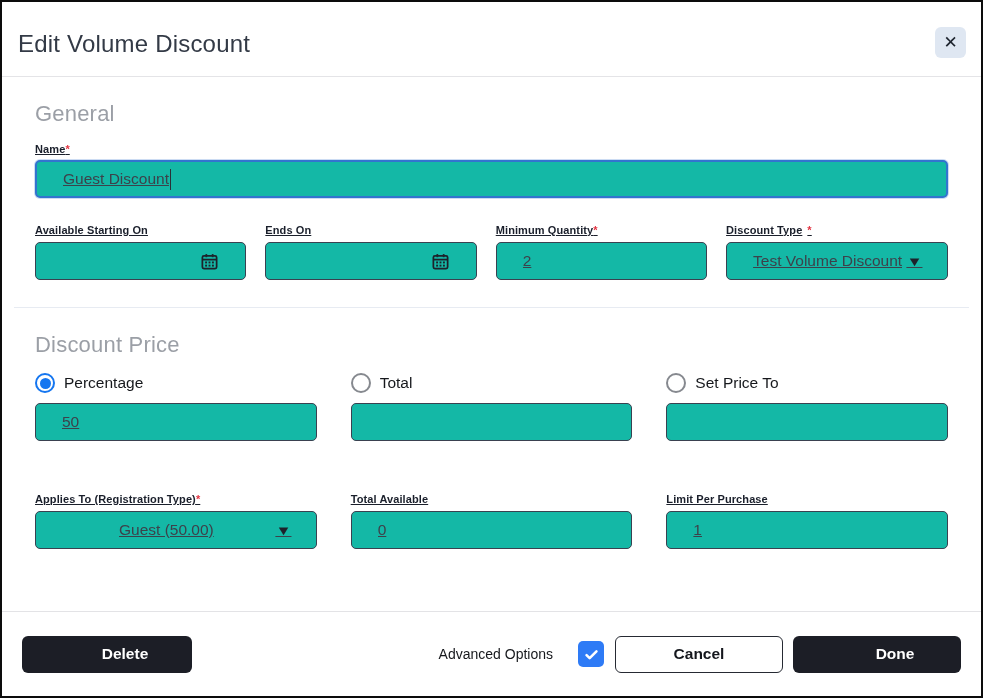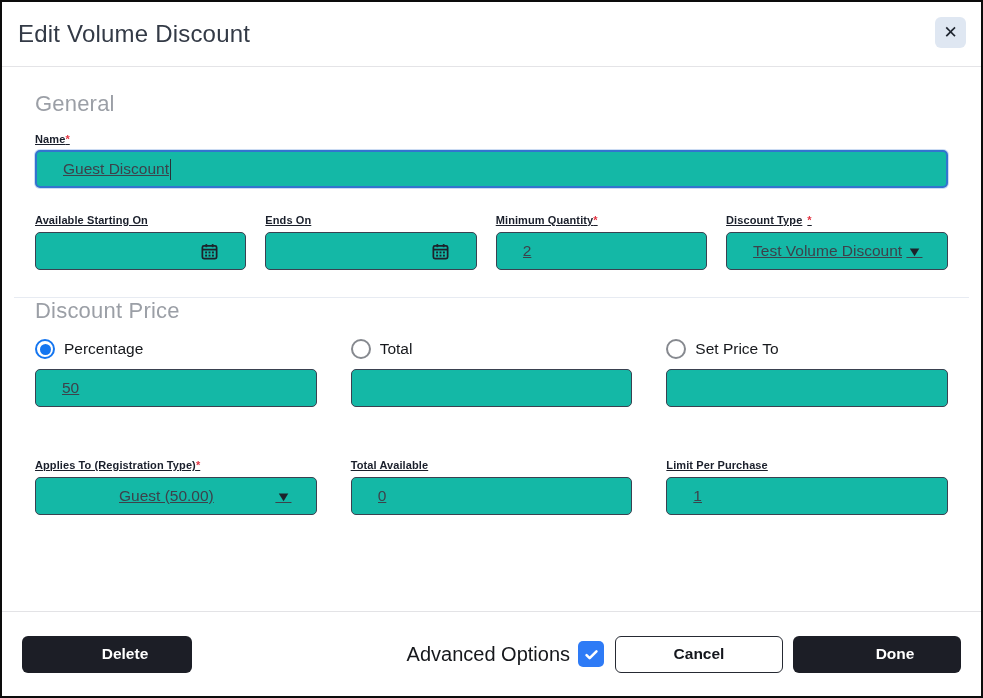--- a/index.html
+++ b/index.html
@@ -16,41 +16,42 @@
     display: flex; flex-direction: column;
     overflow: hidden;
   }
   
   .dlg-header {
     height: 65px; flex: 0 0 65px;
     border-bottom: 1px solid #e4e4e7;
     display: flex; align-items: center;
     padding: 0 15px 0 16px;
     position: relative;
+    margin-top: 10px;
   }
   .dlg-title {
     font-size: 24px; font-weight: 400; color: #333a46;
     letter-spacing: .2px;
   }
   .close-btn {
     position: absolute; right: 15px; top: 15px;
     width: 31px; height: 31px;
     background: #dfe7f2; border: none; border-radius: 6px;
     display: flex; align-items: center; justify-content: center;
     cursor: pointer;
   }
   .close-btn span { font-size: 17px; color: #1d232d; line-height: 1; }
   
   .dlg-body { flex: 1 1 auto; padding: 0 33px; }
   .section-heading {
     font-size: 22px; color: #9b9fa6; font-weight: 400;
     letter-spacing: .2px;
   }
   .h-general { margin-top: 24px; }
-  .h-price   { }
+  .h-price   { margin-top: 24px; }
   .field-label {
     font-size: 11px; font-weight: 700; color: #1a1f2b;
     letter-spacing: .1px;
     text-decoration: underline;
   }
   .req { color: #e23341; font-weight: 700; }
   .req.sp { margin-left: 5px; }
   .textbox, .numbox, .selectbox {
     height: 38px; width: 100%;
     background: #14b8a6;
@@ -113,21 +114,21 @@
     cursor: pointer;
   }
   .btn-dark { background: #1c1e26; color: #ffffff; border: none; padding-left: 36px; }
   .btn-delete { width: 170px; }
   .btn-cancel {
     width: 168px; background: #ffffff; color: #14171d;
     border: 1.5px solid #262a33;
   }
   .btn-done { width: 168px; }
   .footer-spacer { flex: 1 1 auto; }
-  .adv-label { font-size: 20px; color: #16181c; margin-right: 8px; }
+  .adv-label { font-size: 14px; color: #16181c; margin-right: 25px; }
   .checkbox {
     width: 26px; height: 26px; border-radius: 5px;
     background: #2e7bf6; border: none;
     display: flex; align-items: center; justify-content: center;
     margin-right: 11px; cursor: pointer;
   }
   .gap10 { width: 10px; flex: 0 0 10px; }
   .cal-icon { display: flex; cursor: pointer; flex: 0 0 auto; margin-left: 6px; }
 </style>
 </head>

